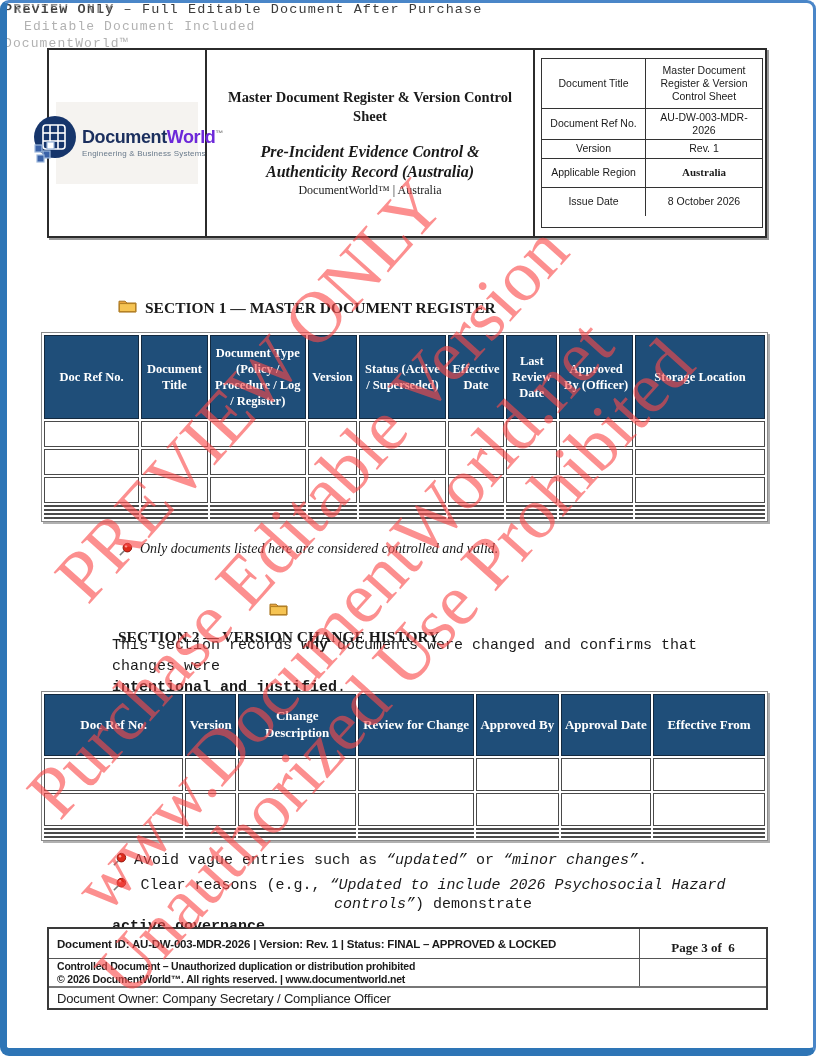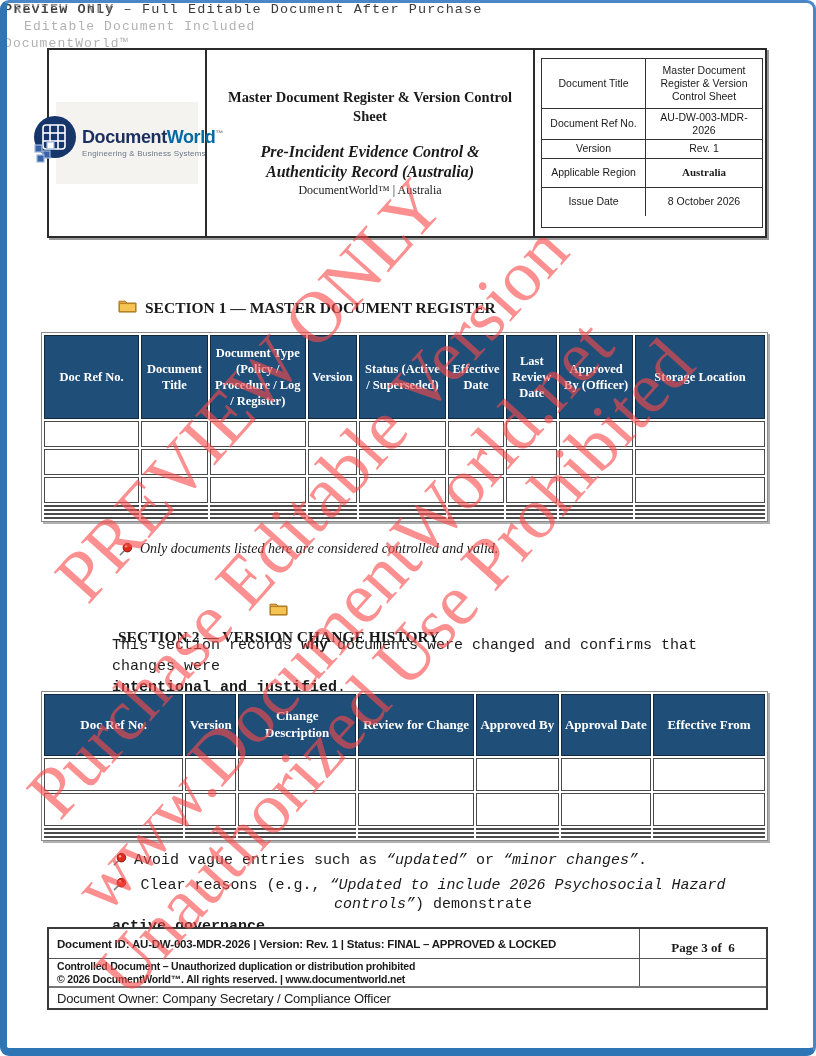--- a/index.html
+++ b/index.html
@@ -24,21 +24,21 @@
   .header-table {
     position:absolute; left:47px; top:48px; width:720px; height:190px; z-index:10;
     display:grid; grid-template-columns:158px 328px 234px; background:#fff;
     border:2px solid #2b2b2b; box-shadow:2px 2px 0 #9a9a9a;
   }
   .hcell { border-right:2px solid #2b2b2b; display:flex; align-items:center; justify-content:center; }
   .hcell:last-child { border-right:none; }
   .logo-box { width:142px; height:82px; background:#f5f3f0; display:flex; align-items:center; justify-content:center; gap:5px; }
   .logo-txt { display:flex; flex-direction:column; line-height:1; }
   .logo-brand { font-family:"Liberation Sans",sans-serif; font-weight:bold; font-size:18px; letter-spacing:-0.4px; }
-  .logo-brand .b1 { color:#1b2f5e; } .logo-brand .b2 { color:#0369a1; }
+  .logo-brand .b1 { color:#1b2f5e; } .logo-brand .b2 { color:#6d28d9; }
   .logo-brand .tm { font-size:8px; color:#8a8a8a; vertical-align:super; }
   .logo-tagline { font-family:"Liberation Sans",sans-serif; font-size:8px; color:#68798a; margin-top:4px; letter-spacing:.2px; }
   .title-cell { flex-direction:column; text-align:center; padding:0 14px; }
   .title-l1 { font-size:14.5px; font-weight:bold; line-height:1.25; }
   .title-l2 { font-size:16px; font-weight:bold; font-style:italic; line-height:1.25; margin-top:17px; }
   .title-l3 { font-size:12px; font-weight:normal; margin-top:1px; }
   .info-table { width:222px; height:170px; display:grid; grid-template-rows:50px 31px 19px 29px 28px 21px; border:1px solid #333; background:#fff; }
   .info-row { display:grid; grid-template-columns:104px 1fr; border-bottom:1px solid #333; }
   .info-row:last-child { border-bottom:none; }
   .info-label, .info-value {

